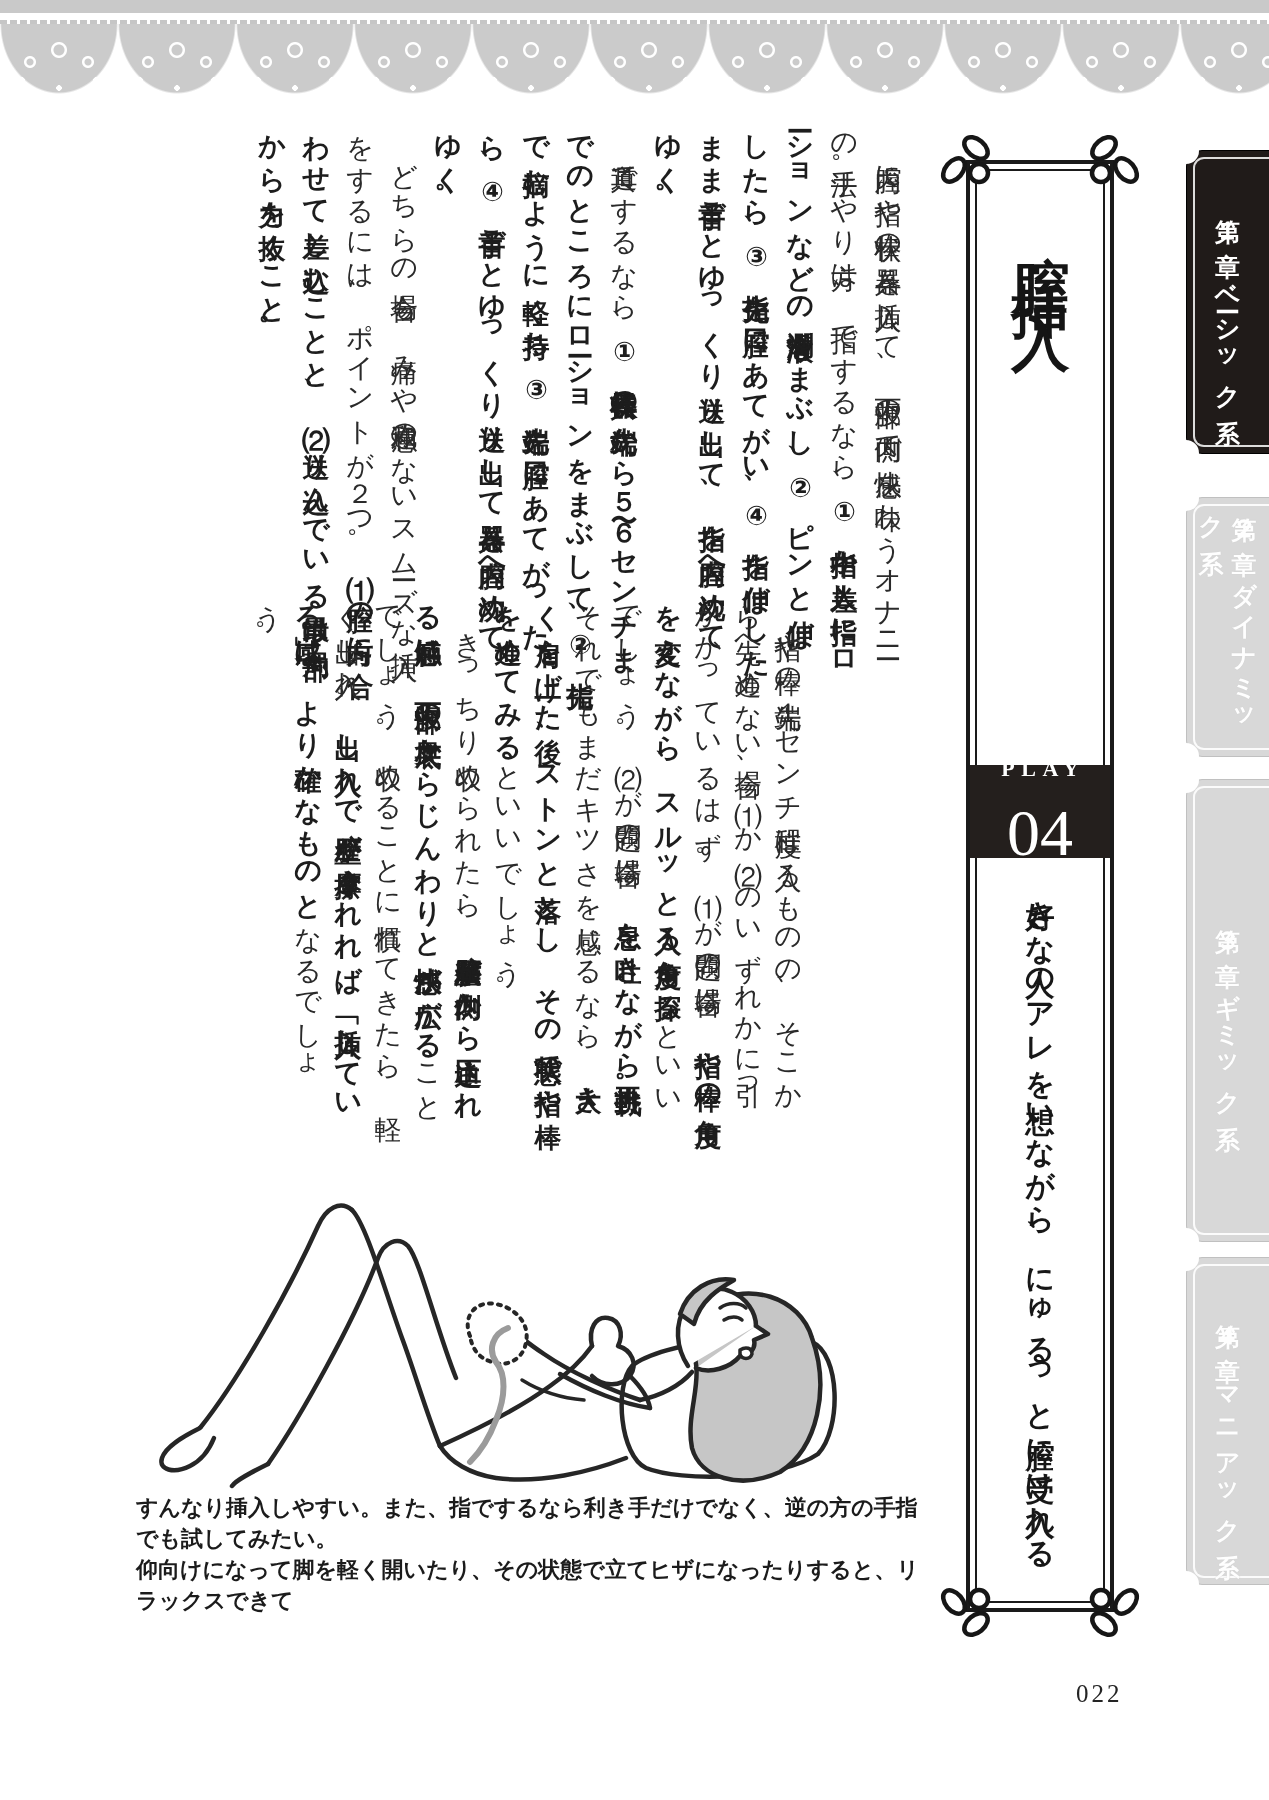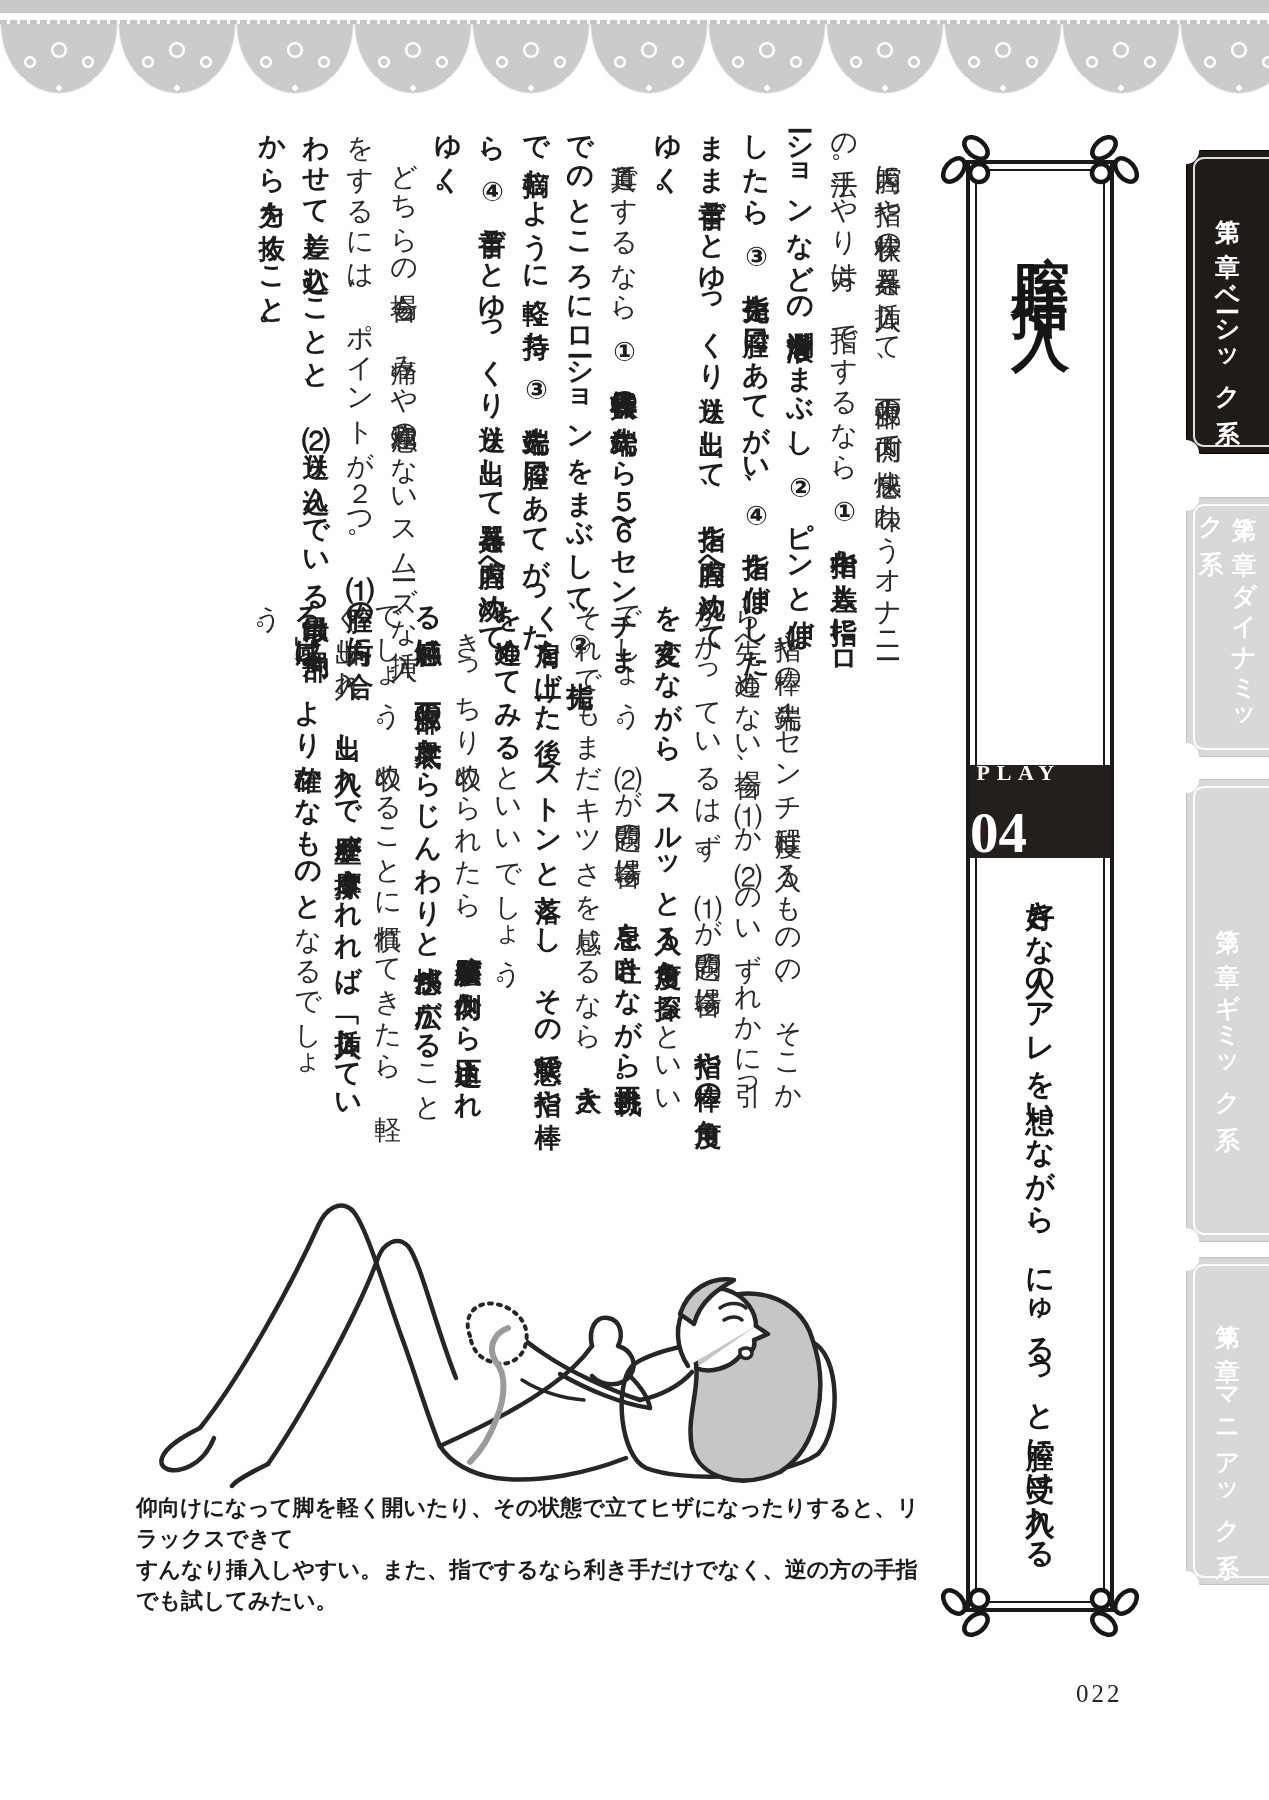--- a/index.html
+++ b/index.html
@@ -45,24 +45,24 @@
     border:4px solid #1a1a1a;background:#fff;}
   .frame .innerline{position:absolute;inset:5px;border:2px solid #1a1a1a;}
   .flour{position:absolute;width:62px;height:62px;}
   .flour.tl{left:-33px;top:-33px;}
   .flour.tr{right:-33px;top:-33px;transform:scaleX(-1);}
   .flour.bl{left:-33px;bottom:-33px;transform:scaleY(-1);}
   .flour.br{right:-33px;bottom:-33px;transform:scale(-1,-1);}
   .page-title{position:absolute;left:50%;transform:translateX(-50%);top:44px;
     font-size:58px;font-weight:700;letter-spacing:.5em;color:#151515;}
   .play-badge{position:absolute;left:0;right:0;top:601px;height:93px;background:#241f1d;z-index:3;
-    display:flex;flex-direction:column;justify-content:center;color:#fff;
+    display:flex;flex-direction:column;align-items:center;justify-content:center;color:#fff;
     font-family:"Liberation Serif","DejaVu Serif",serif;}
   .play-badge .p1{font-size:22px;letter-spacing:.3em;text-indent:.3em;font-weight:600;line-height:1;}
-  .play-badge .p2{font-size:57px;font-weight:700;line-height:1;margin-top:20px;}
+  .play-badge .p2{font-size:66px;font-weight:400;line-height:1;margin-top:20px;}
   .subtitle{position:absolute;left:50%;transform:translateX(-50%);top:716px;height:712px;
     font-family:"Liberation Sans","DejaVu Sans",sans-serif;font-weight:700;font-size:29px;
     letter-spacing:.02em;color:#171717;line-height:1;}
 
   
   .body-block{position:absolute;color:#2a2a2a;}
   .body-block p{margin:0;}
   .body-block .b{font-family:"Liberation Sans","DejaVu Sans",sans-serif;font-weight:700;color:#1d1d1d;}
   #block1{left:116px;top:116px;width:794px;height:548px;font-size:27px;line-height:44px;letter-spacing:.05em;}
   #block2{left:168px;top:586px;width:640px;height:540px;font-size:27px;line-height:40px;letter-spacing:.05em;}
@@ -203,19 +203,19 @@
       <path d="M60,300 C44,308 26,318 22,330 C18,342 34,346 50,338 C62,332 70,320 74,310" fill="#ffffff"></path>
 
       <path d="M128,336 C160,290 216,190 238,130 C244,114 258,108 268,118 C280,132 296,200 316,250"></path>
       <path d="M128,336 C112,344 96,352 92,358"></path>
 
       <path d="M382,252 C398,262 420,270 444,272" stroke-width="3.5"></path>
     </g>
   </svg>
 
   <div class="caption">
+    <div>すんなり挿入しやすい。また、指でするなら利き手だけでなく、逆の方の手指でも試してみたい。</div>
     <div>仰向けになって脚を軽く開いたり、その状態で立てヒザになったりすると、リラックスできて</div>
-    <div>すんなり挿入しやすい。また、指でするなら利き手だけでなく、逆の方の手指でも試してみたい。</div>
   </div>
 
   <div class="pagenum">022</div>
 
 </div>
 
 </body></html>

